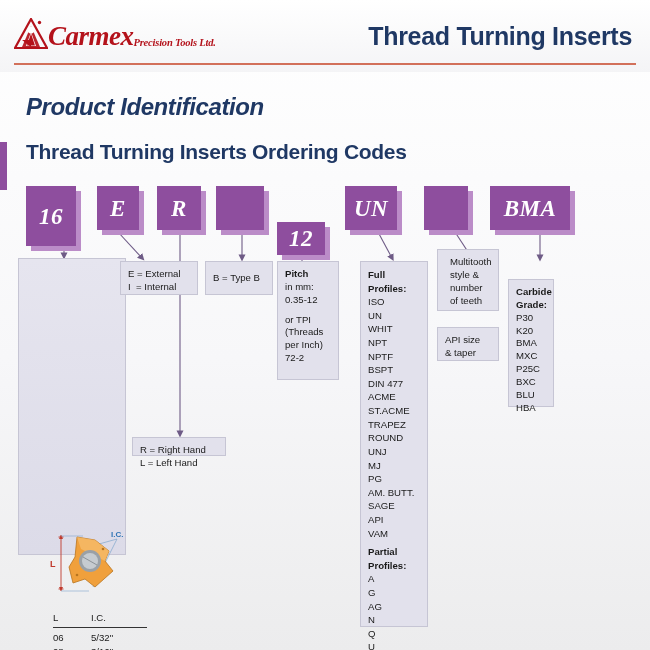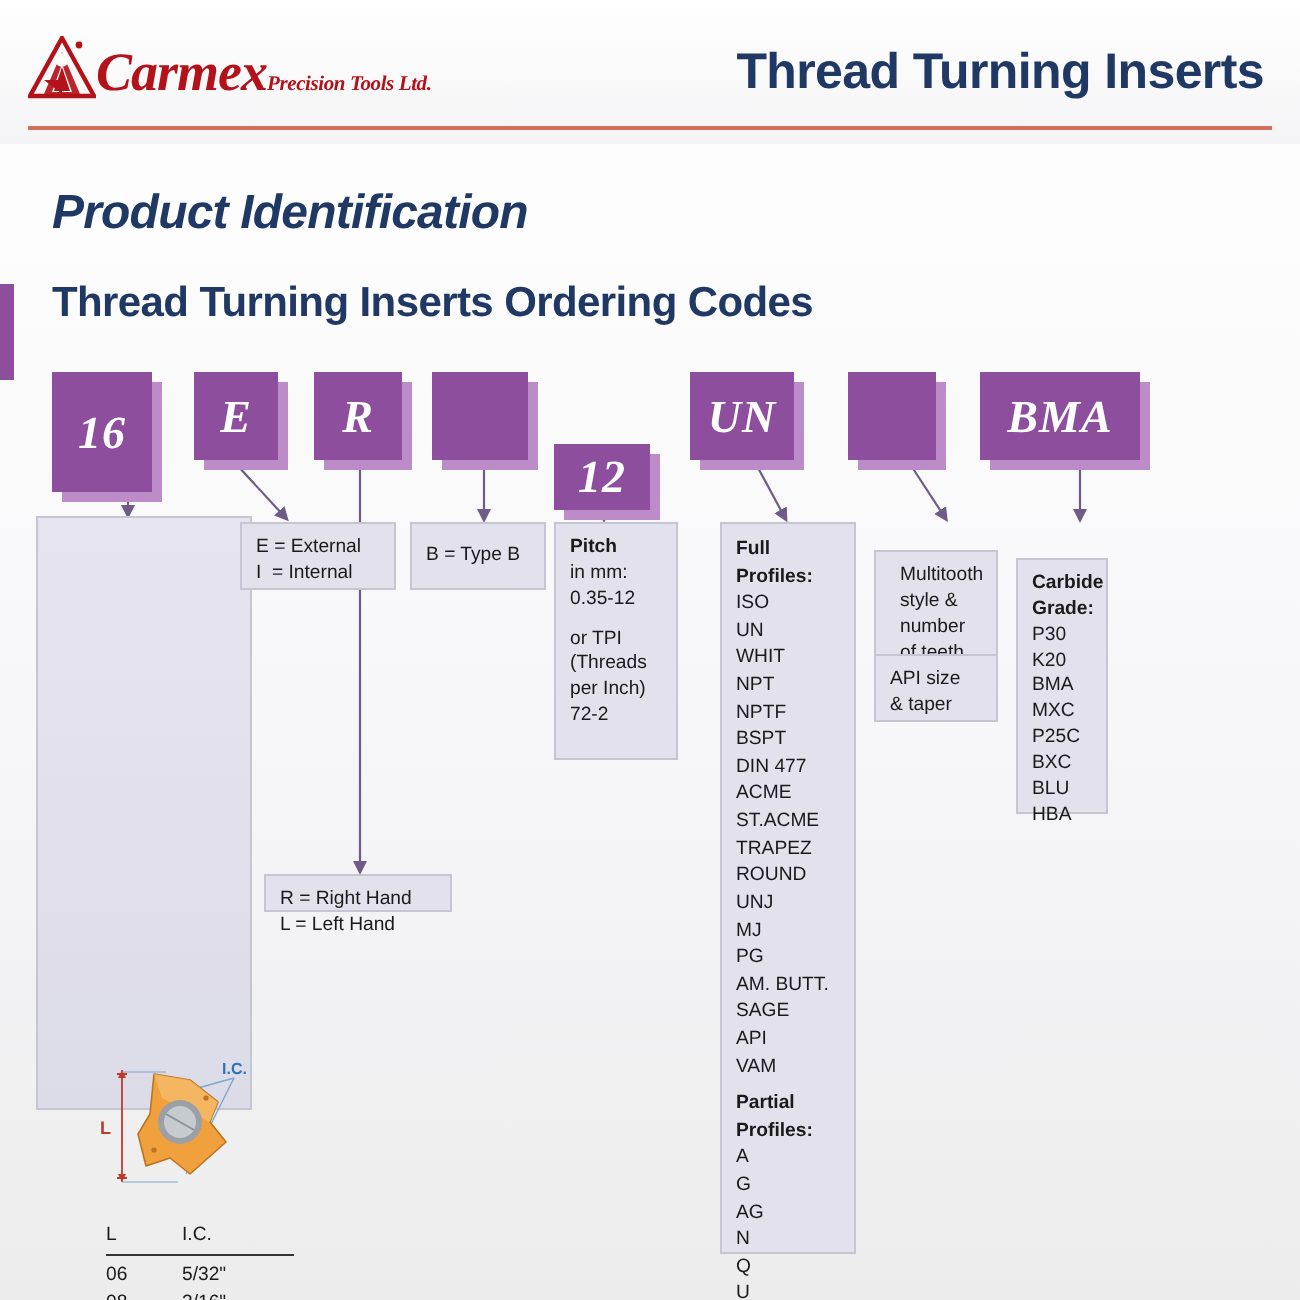--- a/index.html
+++ b/index.html
@@ -329,21 +329,21 @@
     <span class="ib-head" style="margin-top:5px;">Partial</span>
     <span class="ib-head">Profiles:</span>
     <span class="ib-line">A</span>
     <span class="ib-line">G</span>
     <span class="ib-line">AG</span>
     <span class="ib-line">N</span>
     <span class="ib-line">Q</span>
     <span class="ib-line">U</span>
   </div>
 
-  <div class="infobox" style="left:437px; top:275px; width:62px; height:62px;padding-left:12px;">
+  <div class="infobox" style="left:437px; top:249px; width:62px; height:62px;padding-left:12px;">
     <span class="ib-line">Multitooth</span>
     <span class="ib-line">style &amp;</span>
     <span class="ib-line">number</span>
     <span class="ib-line">of teeth</span>
   </div>
 
   <div class="infobox" style="left:437px; top:327px; width:62px; height:34px;">
     <span class="ib-line">API size</span>
     <span class="ib-line">&amp; taper</span>
   </div>

